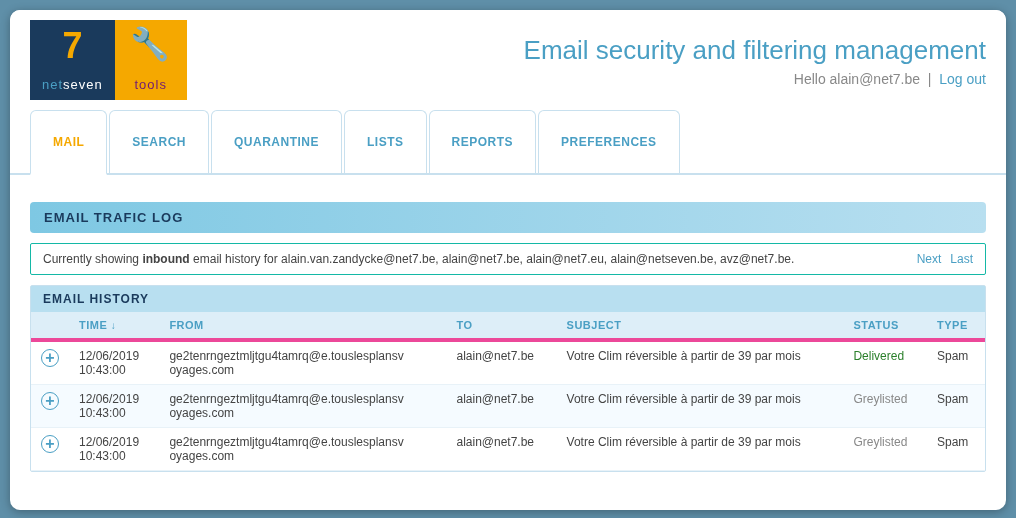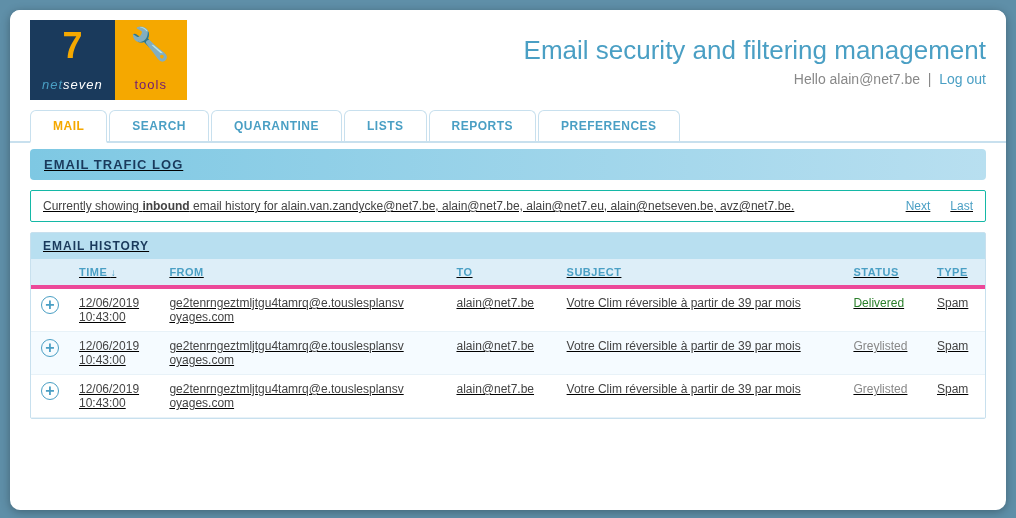--- a/index.html
+++ b/index.html
@@ -46,21 +46,21 @@
       font-size: 36px;
       font-weight: bold;
       color: #f5a800;
       line-height: 1;
     }
     .logo-text {
       font-size: 13px;
       color: #fff;
       letter-spacing: 1px;
     }
-    .logo-text span { color: #f5a800; font-style: italic; }
+    .logo-text span { color: #f5a800; }
     .logo-right {
       background: #f5a800;
       color: #fff;
       padding: 8px 16px;
       display: flex;
       flex-direction: column;
       align-items: center;
       justify-content: space-between;
     }
     .logo-wrench {
@@ -92,42 +92,41 @@
       text-decoration: none;
     }
     
     .nav-bar {
       display: flex;
       padding: 0 20px;
       border-bottom: 2px solid #c8e0ee;
       margin-top: 5px;
     }
     .nav-tab {
-      padding: 8px 22px;
+      padding: 24px 22px;
       font-size: 12px;
       font-weight: bold;
       color: #4a9fc4;
       border: 1px solid #c8e0ee;
       border-bottom: none;
       border-radius: 6px 6px 0 0;
       cursor: pointer;
       background: #fff;
       letter-spacing: 0.5px;
       margin-right: 2px;
     }
     .nav-tab.active {
       color: #f5a800;
       border-bottom: 2px solid #fff;
       margin-bottom: -2px;
       background: #fff;
     }
     
     .content {
-      padding: 6px 20px;
-      text-decoration: underline;
+      padding: 27px 20px;
     }
     .section-header {
       background: linear-gradient(to right, #7ec8e3, #b8dff0);
       color: #1a3a5c;
       font-size: 13px;
       font-weight: bold;
       padding: 8px 14px;
       border-radius: 4px;
       margin-bottom: 10px;
       letter-spacing: 1px;
@@ -139,21 +138,21 @@
       border: 1px solid #14b8a6;
       padding: 8px 12px;
       font-size: 12px;
       color: #444;
       margin-bottom: 10px;
       border-radius: 2px;
     }
     .info-bar .info-text strong { font-weight: bold; }
     .pagination-links {
       display: flex;
-      gap: 20px;
+      gap: 9px;
       color: #4a9fc4;
       font-size: 12px;
     }
     .pagination-links span {
       cursor: pointer;
       color: #4a9fc4;
     }
     
     .table-section {
       border: 1px solid #c8e0ee;

